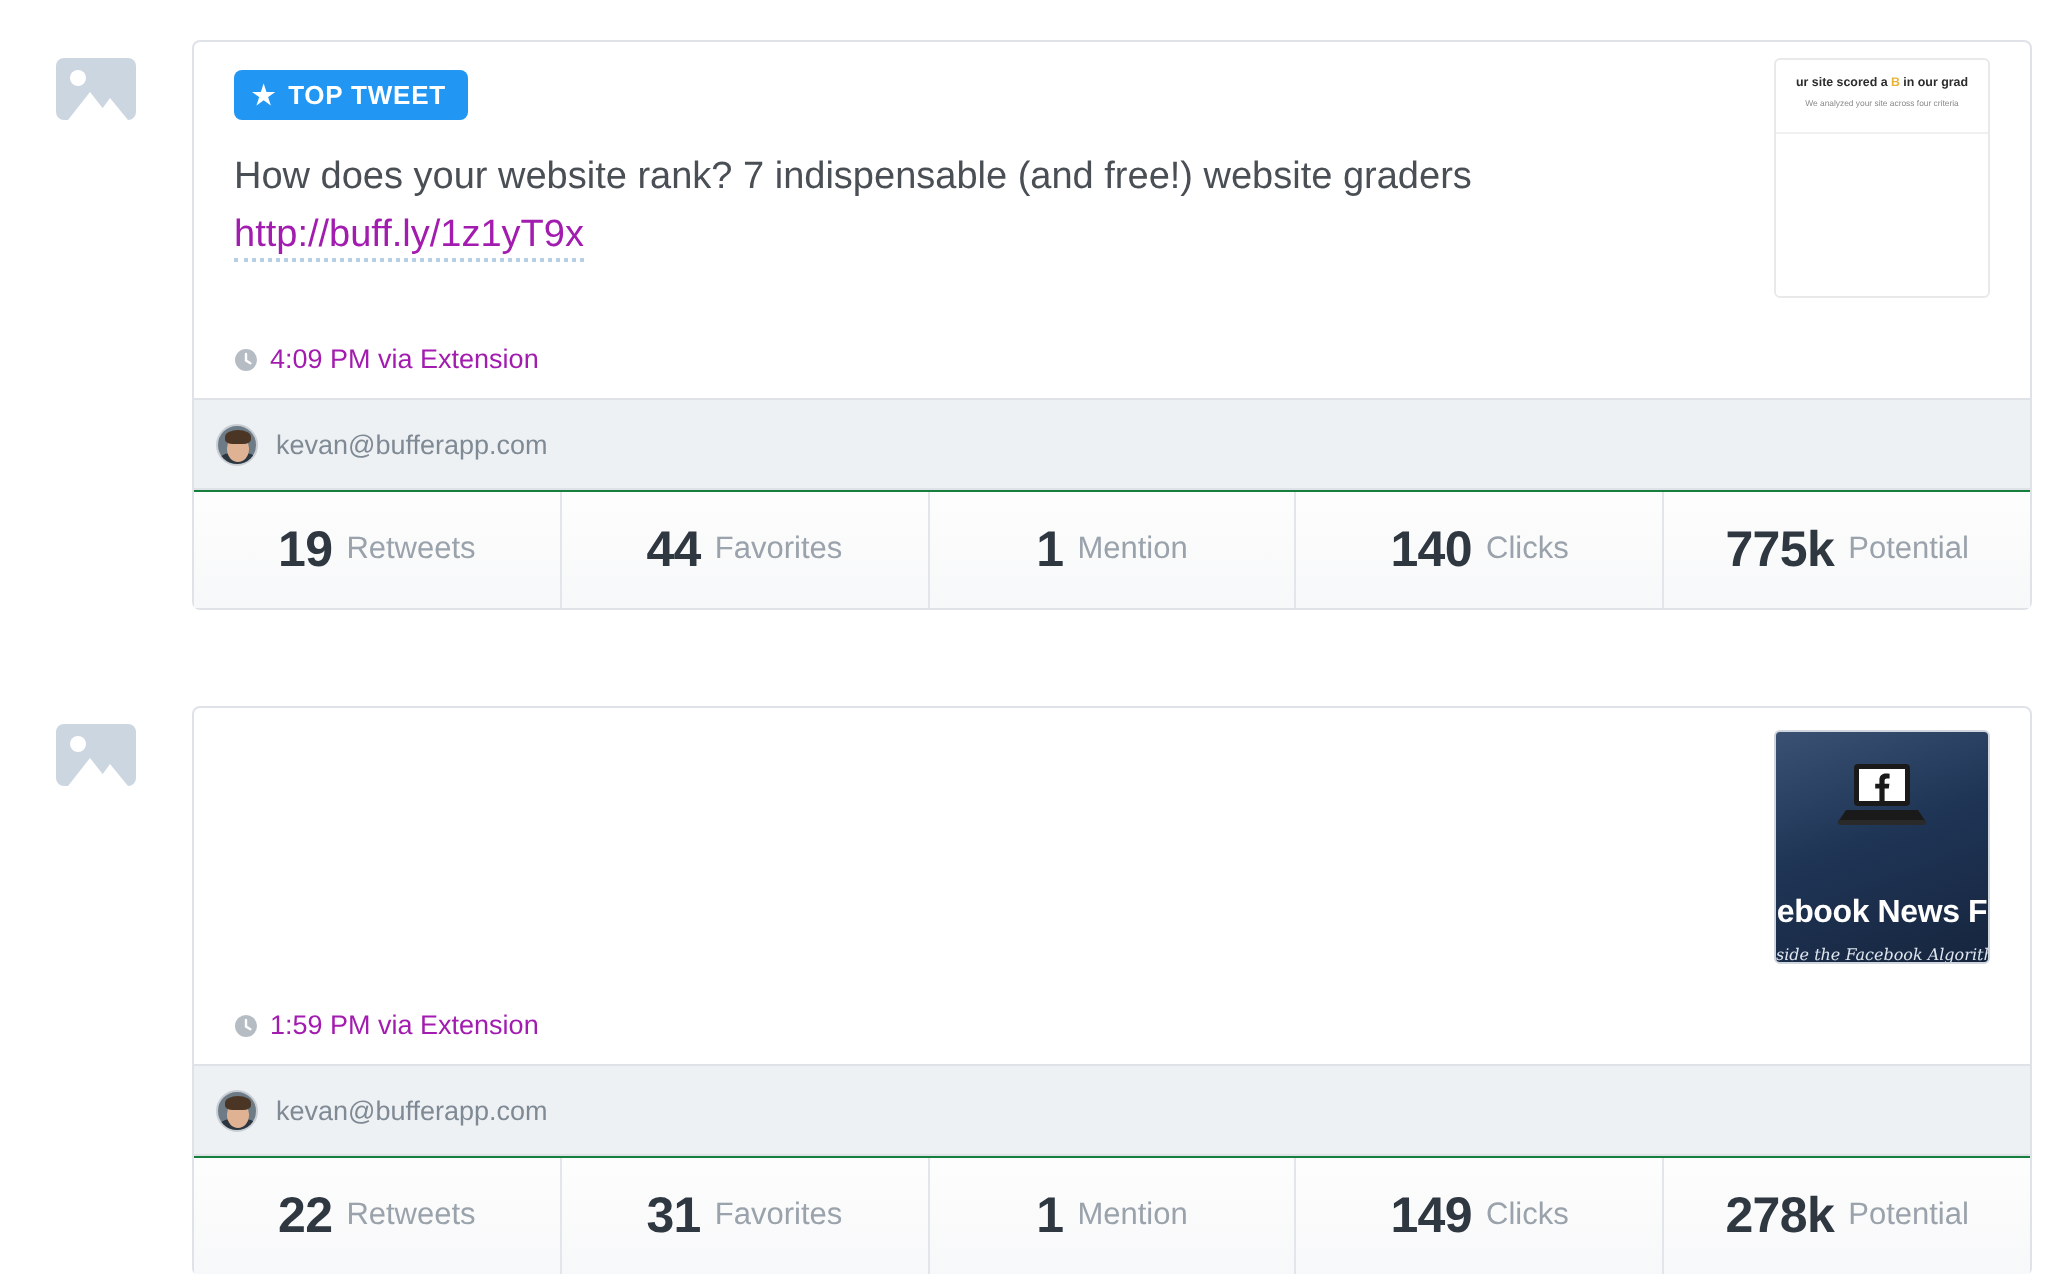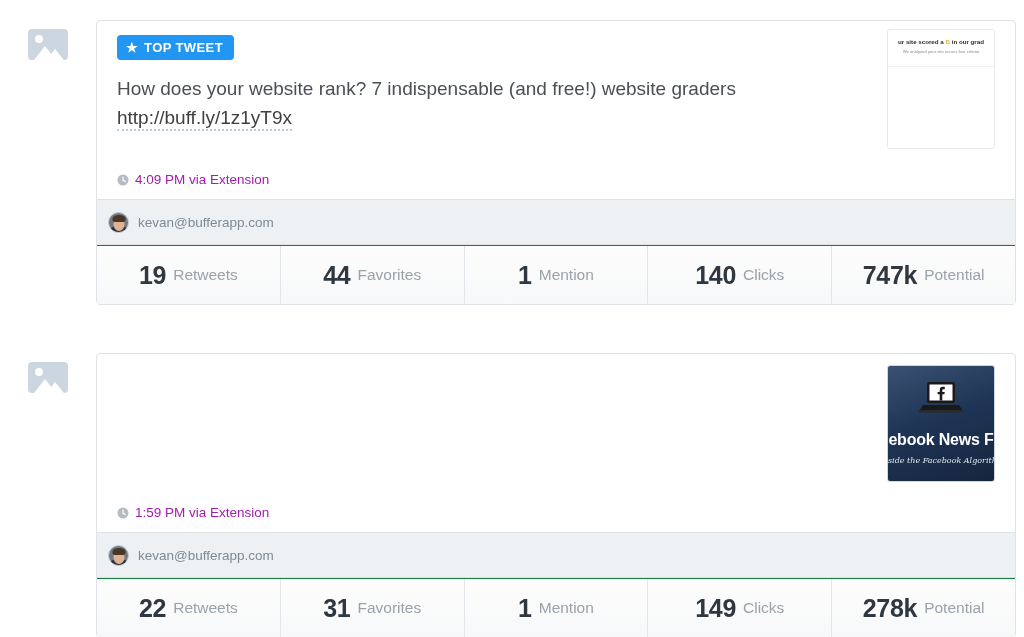--- a/index.html
+++ b/index.html
@@ -118,21 +118,21 @@
   
   .tweet-text {
     font-size: 19px;
     line-height: 29px;
     color: #4a4f55;
     max-width: 700px;
     font-weight: 400;
     word-wrap: break-word;
   }
   .tweet-link {
-    color: #404040;
+    color: #a21caf;
     text-decoration: none;
     border-bottom: 2px dotted #b8cfe3;
     padding-bottom: 1px;
   }
 
   
   .thumb {
     position: absolute;
     right: 20px;
     top: 8px;
@@ -220,21 +220,21 @@
     text-align: center;
   }
   .fb-laptop {
     margin-top: 14px;
     display: inline-block;
   }
   .fb-title {
     color: #ffffff;
     font-size: 16px;
     font-weight: bold;
-    margin-top: 9px;
+    margin-top: 25px;
     white-space: nowrap;
     letter-spacing: -0.2px;
   }
   .fb-script {
     color: #dfe6ef;
     font-size: 8px;
     font-style: italic;
     font-family: "DejaVu Serif", serif;
     margin-top: 7px;
     white-space: nowrap;
@@ -411,21 +411,21 @@
         </div>
         <div class="stat">
           <span class="stat-value">1</span>
           <span class="stat-label">Mention</span>
         </div>
         <div class="stat">
           <span class="stat-value">140</span>
           <span class="stat-label">Clicks</span>
         </div>
         <div class="stat">
-          <span class="stat-value">747k</span>
+          <span class="stat-value">775k</span>
           <span class="stat-label">Potential</span>
         </div>
       </div>
     </div>
   </div>
 
   <div class="row row-2">
 
     <div class="placeholder">
       <div class="ph-box">

